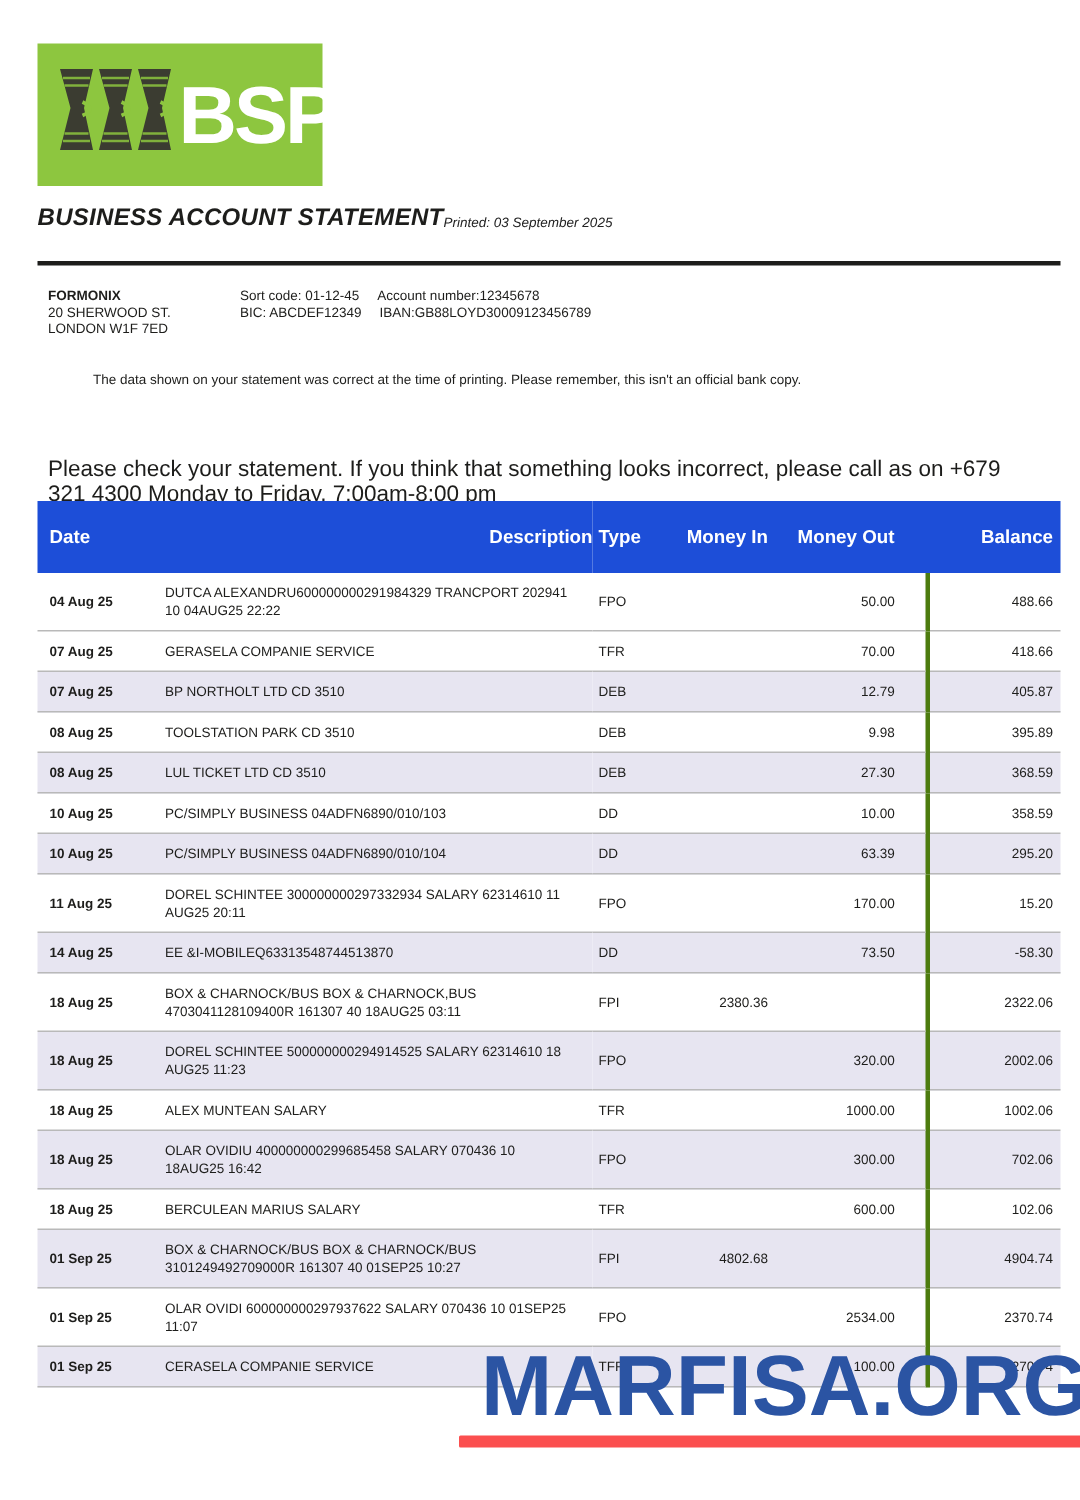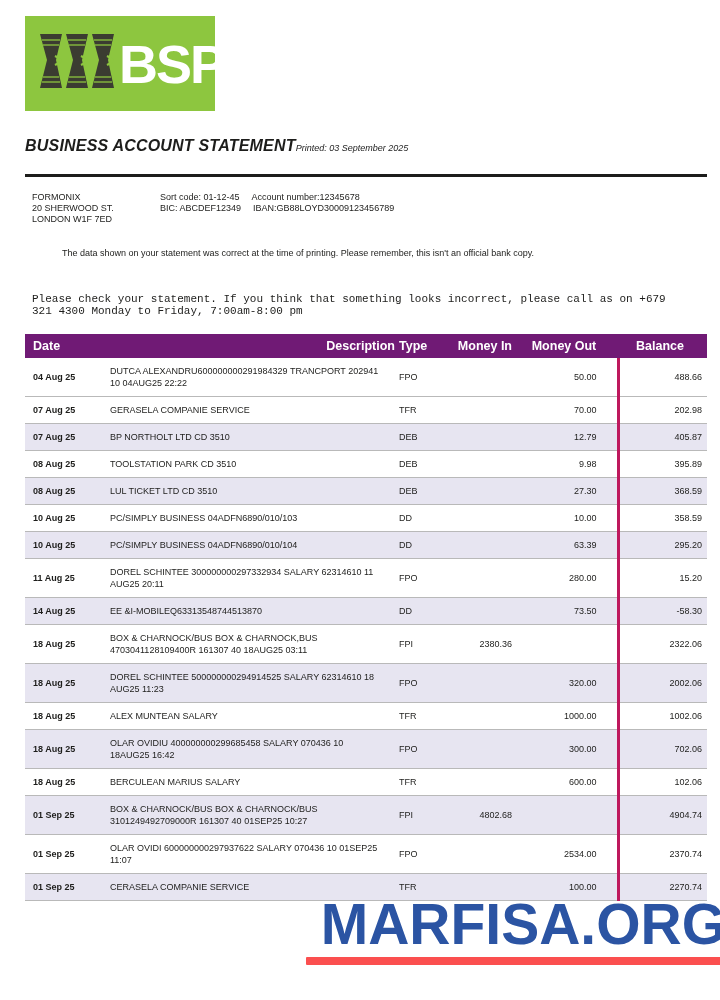--- a/index.html
+++ b/index.html
@@ -1,62 +1,62 @@
 <!DOCTYPE html>
 <html><head>
 <meta charset="utf-8">
 <style>
   * { margin:0; padding:0; box-sizing:border-box; }
   html,body { background:#ffffff; }
   body { font-family:"Liberation Sans", sans-serif; color:#1d1d1b; }
   .page { position:relative; width:720px; height:1000px; background:#fff; overflow:hidden; }
 
   
-  .logo { position:absolute; left:25px; top:16px; width:190px; height:95px;
+  .logo { position:absolute; left:25px; top:29px; width:190px; height:95px;
           display:flex; align-items:center; padding-left:14px; }
   .logo-drums { margin-right:2px; }
   .logo-text { color:#ffffff; font-weight:bold; font-size:54px; letter-spacing:-2px; line-height:1; }
 
   
   .title-row { position:absolute; left:25px; top:137px; width:682px; display:flex;
                justify-content:flex-start; align-items:flex-end;font-style:italic; }
   .title { font-size:16px; font-weight:bold; letter-spacing:0.2px; }
   .printed { font-size:9px; color:#222; padding-bottom:2px; }
   .title-rule { position:absolute; left:25px; top:174px; width:682px; height:3px; background:#1d1d1b; }
 
   
   .account-block { position:absolute; left:32px; top:192px; font-size:9px; line-height:11px; }
-  .account-name { font-weight:normal; }
+  .account-name { font-weight:bold; }
   .codes-block { position:absolute; left:160px; top:192px; font-size:9px; line-height:11px; }
   .codes-line span { margin-right:12px; }
 
   
   .note1 { position:absolute; left:32px; top:248px; width:620px; font-size:9px;margin-left:30px; }
-  .note2 { position:absolute; left:32px; top:293px; width:640px; font-size:11px;font-family:Liberation Mono, monospace; }
+  .note2 { position:absolute; left:32px; top:304px; width:640px; font-size:15px; }
 
   
   .stmt-table-wrap { position:absolute; left:25px; top:334px; width:682px; }
   table { border-collapse:collapse; width:682px; table-layout:fixed; }
-  thead th { background:#701a75; color:#ffffff; font-weight:bold; font-size:12.5px;
-             height:24px; vertical-align:middle; }
+  thead th { background:#1d4ed8; color:#ffffff; font-weight:bold; font-size:12.5px;
+             height:48px; vertical-align:middle; }
   th.c-date { width:85px; text-align:left; padding-left:8px; }
   th.c-desc { width:285px; text-align:right; padding-left:0; }
   th.c-type { width:55px; text-align:left; padding-left:4px; }
   th.c-in   { width:80px; text-align:right; padding-right:18px; }
   th.c-out  { width:88px; text-align:center; padding-right:20px; }
-  th.c-bal  { width:89px; text-align:center; padding-right:5px; }
+  th.c-bal  { width:89px; text-align:right; padding-right:5px; }
   tbody td { font-size:9px; padding-top:7px; padding-bottom:7px; vertical-align:middle;
              border-bottom:1px solid #b9b9b9; }
   tbody tr.shaded td { background:#e7e5f1; }
   td.c-date { padding-left:8px; font-weight:bold; }
   td.c-desc { padding-right:10px; line-height:12px; }
   td.c-type { padding-left:4px;margin-left:48px; }
   td.c-in   { text-align:right; padding-right:18px; }
   td.c-out  { text-align:right; padding-right:20px; }
-  td.c-bal  { text-align:right; padding-right:5px; border-left:3px solid #be185d; }
+  td.c-bal  { text-align:right; padding-right:5px; border-left:3px solid #4d7c0f; }
   tbody tr td:first-child { border-top:none; }
 
   
   .watermark { position:absolute; left:296px; top:896px; width:430px; text-align:right; }
   .watermark-text { font-size:57px; font-weight:bold; letter-spacing:0px; line-height:1;
                     white-space:nowrap; }
   .watermark-bar { margin-top:4px; margin-left:10px; height:8px; border-radius:1px; }
 </style>
 </head>
 <body>
@@ -130,21 +130,21 @@
             <td class="c-in"></td>
             <td class="c-out">50.00</td>
             <td class="c-bal">488.66</td>
           </tr>
           <tr>
             <td class="c-date">07 Aug 25</td>
             <td class="c-desc">GERASELA COMPANIE SERVICE</td>
             <td class="c-type">TFR</td>
             <td class="c-in"></td>
             <td class="c-out">70.00</td>
-            <td class="c-bal">202.98</td>
+            <td class="c-bal">418.66</td>
           </tr>
           <tr class="shaded">
             <td class="c-date">07 Aug 25</td>
             <td class="c-desc">BP NORTHOLT LTD CD 3510</td>
             <td class="c-type">DEB</td>
             <td class="c-in"></td>
             <td class="c-out">12.79</td>
             <td class="c-bal">405.87</td>
           </tr>
           <tr>
@@ -177,21 +177,21 @@
             <td class="c-type">DD</td>
             <td class="c-in"></td>
             <td class="c-out">63.39</td>
             <td class="c-bal">295.20</td>
           </tr>
           <tr>
             <td class="c-date">11 Aug 25</td>
             <td class="c-desc">DOREL SCHINTEE 300000000297332934 SALARY 62314610 11 AUG25 20:11</td>
             <td class="c-type">FPO</td>
             <td class="c-in"></td>
-            <td class="c-out">280.00</td>
+            <td class="c-out">170.00</td>
             <td class="c-bal">15.20</td>
           </tr>
           <tr class="shaded">
             <td class="c-date">14 Aug 25</td>
             <td class="c-desc">EE &amp;I-MOBILEQ63313548744513870</td>
             <td class="c-type">DD</td>
             <td class="c-in"></td>
             <td class="c-out">73.50</td>
             <td class="c-bal">-58.30</td>
           </tr>

